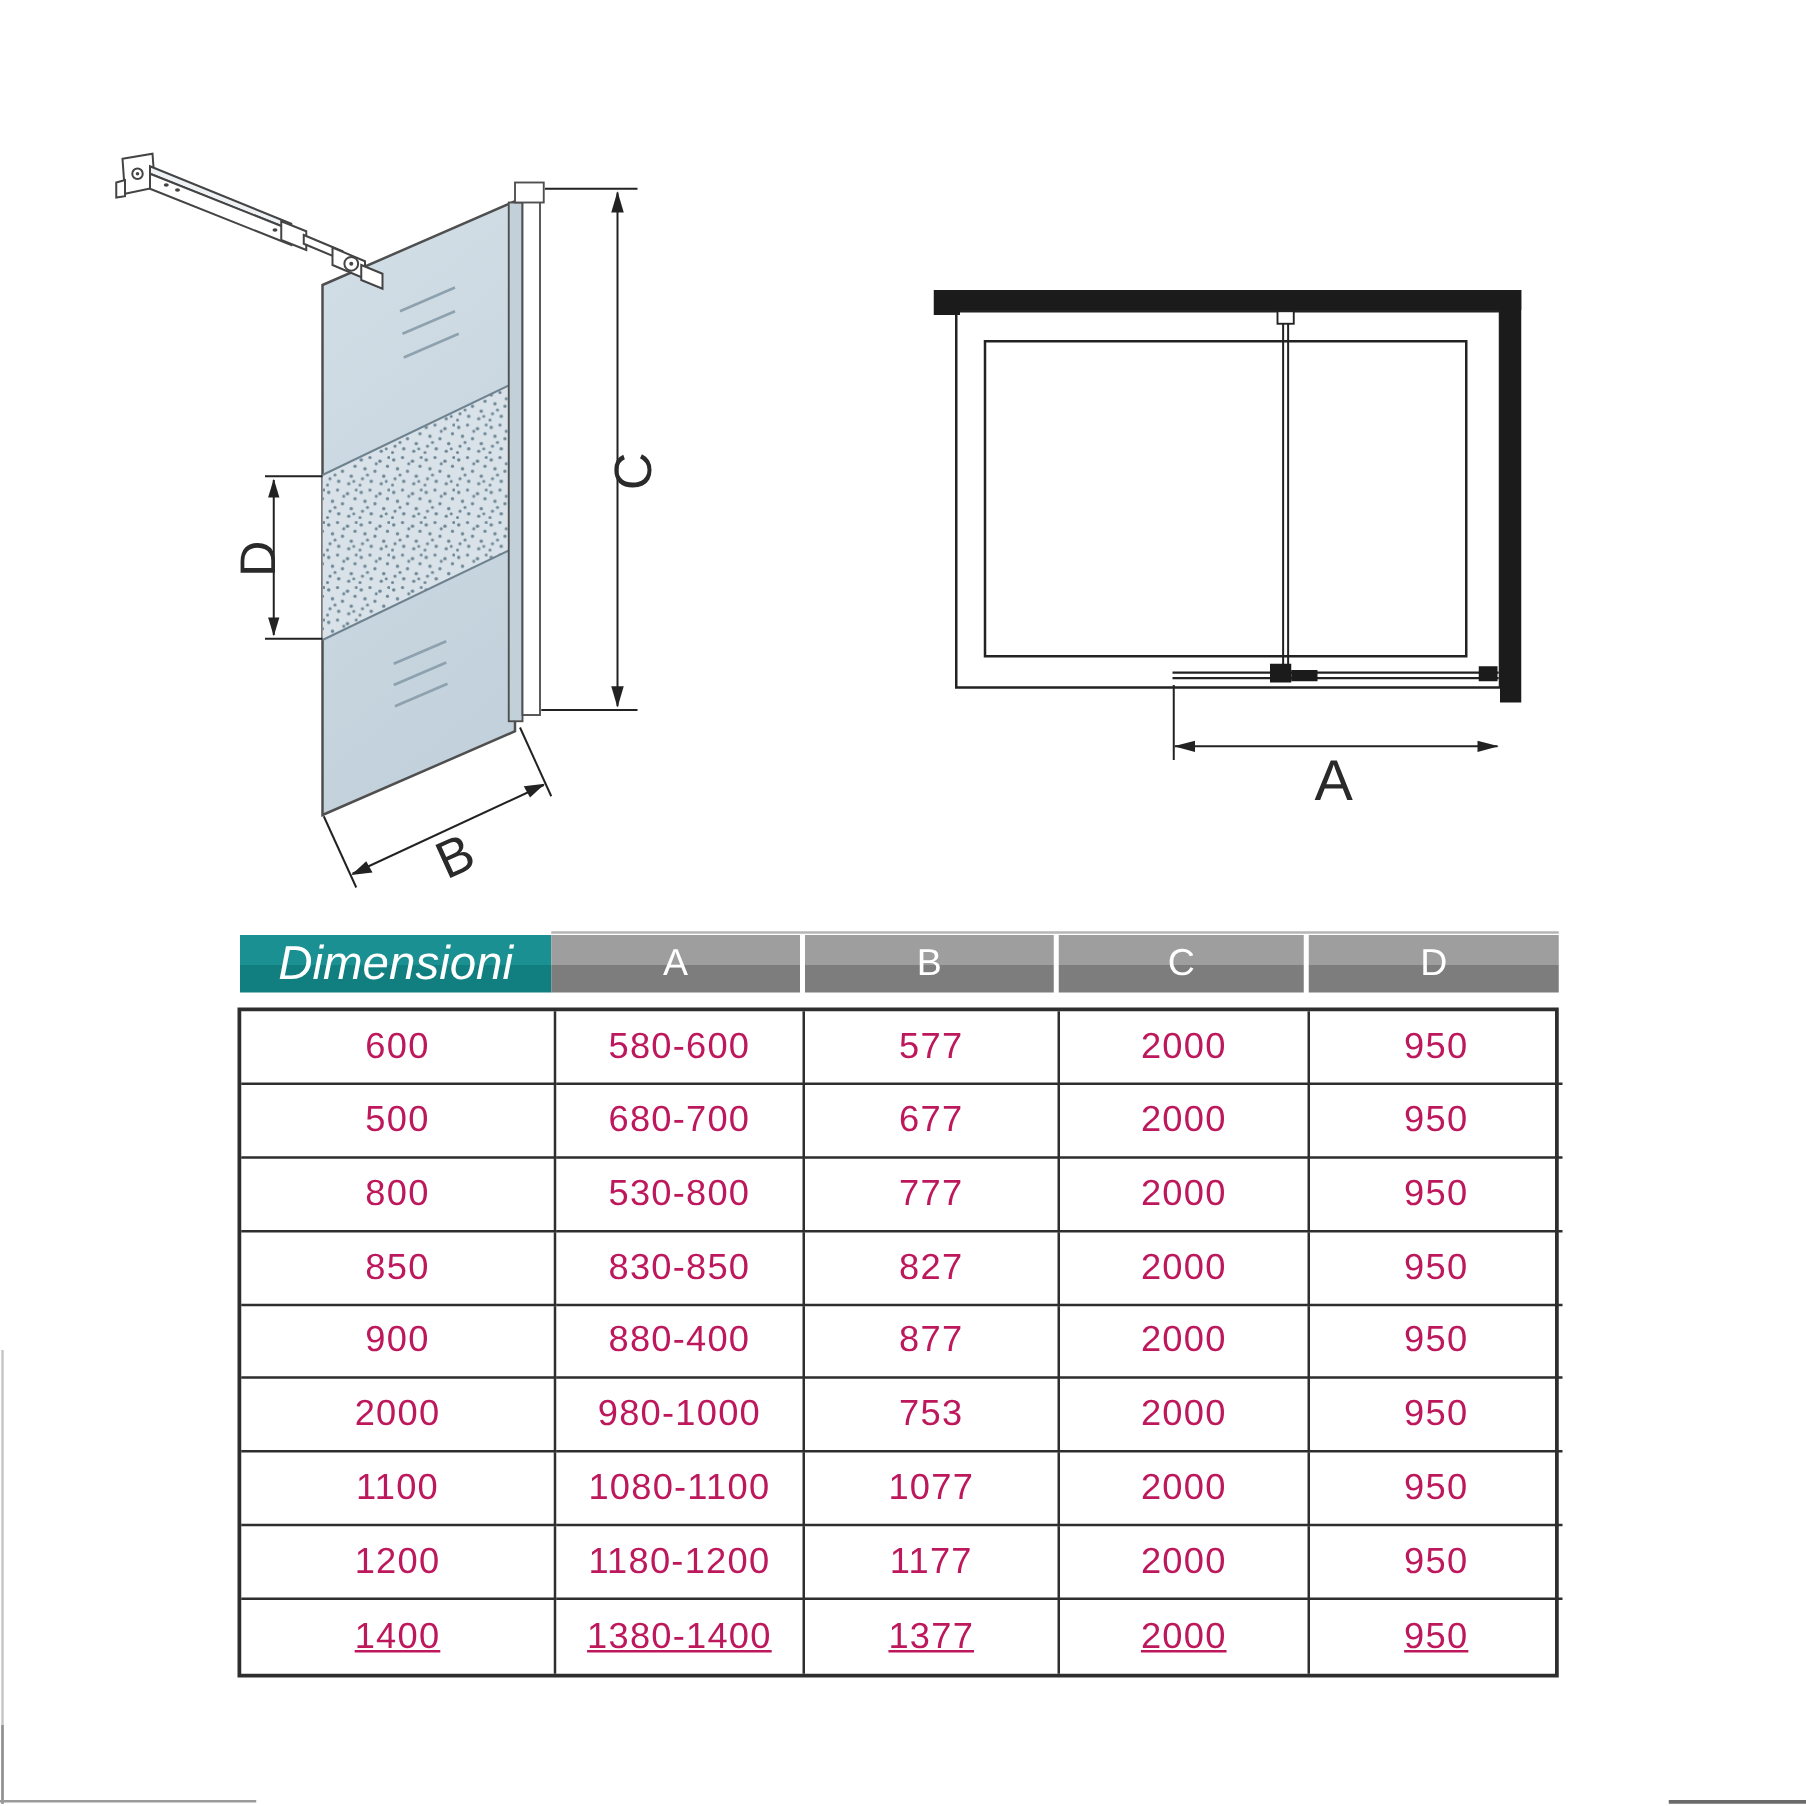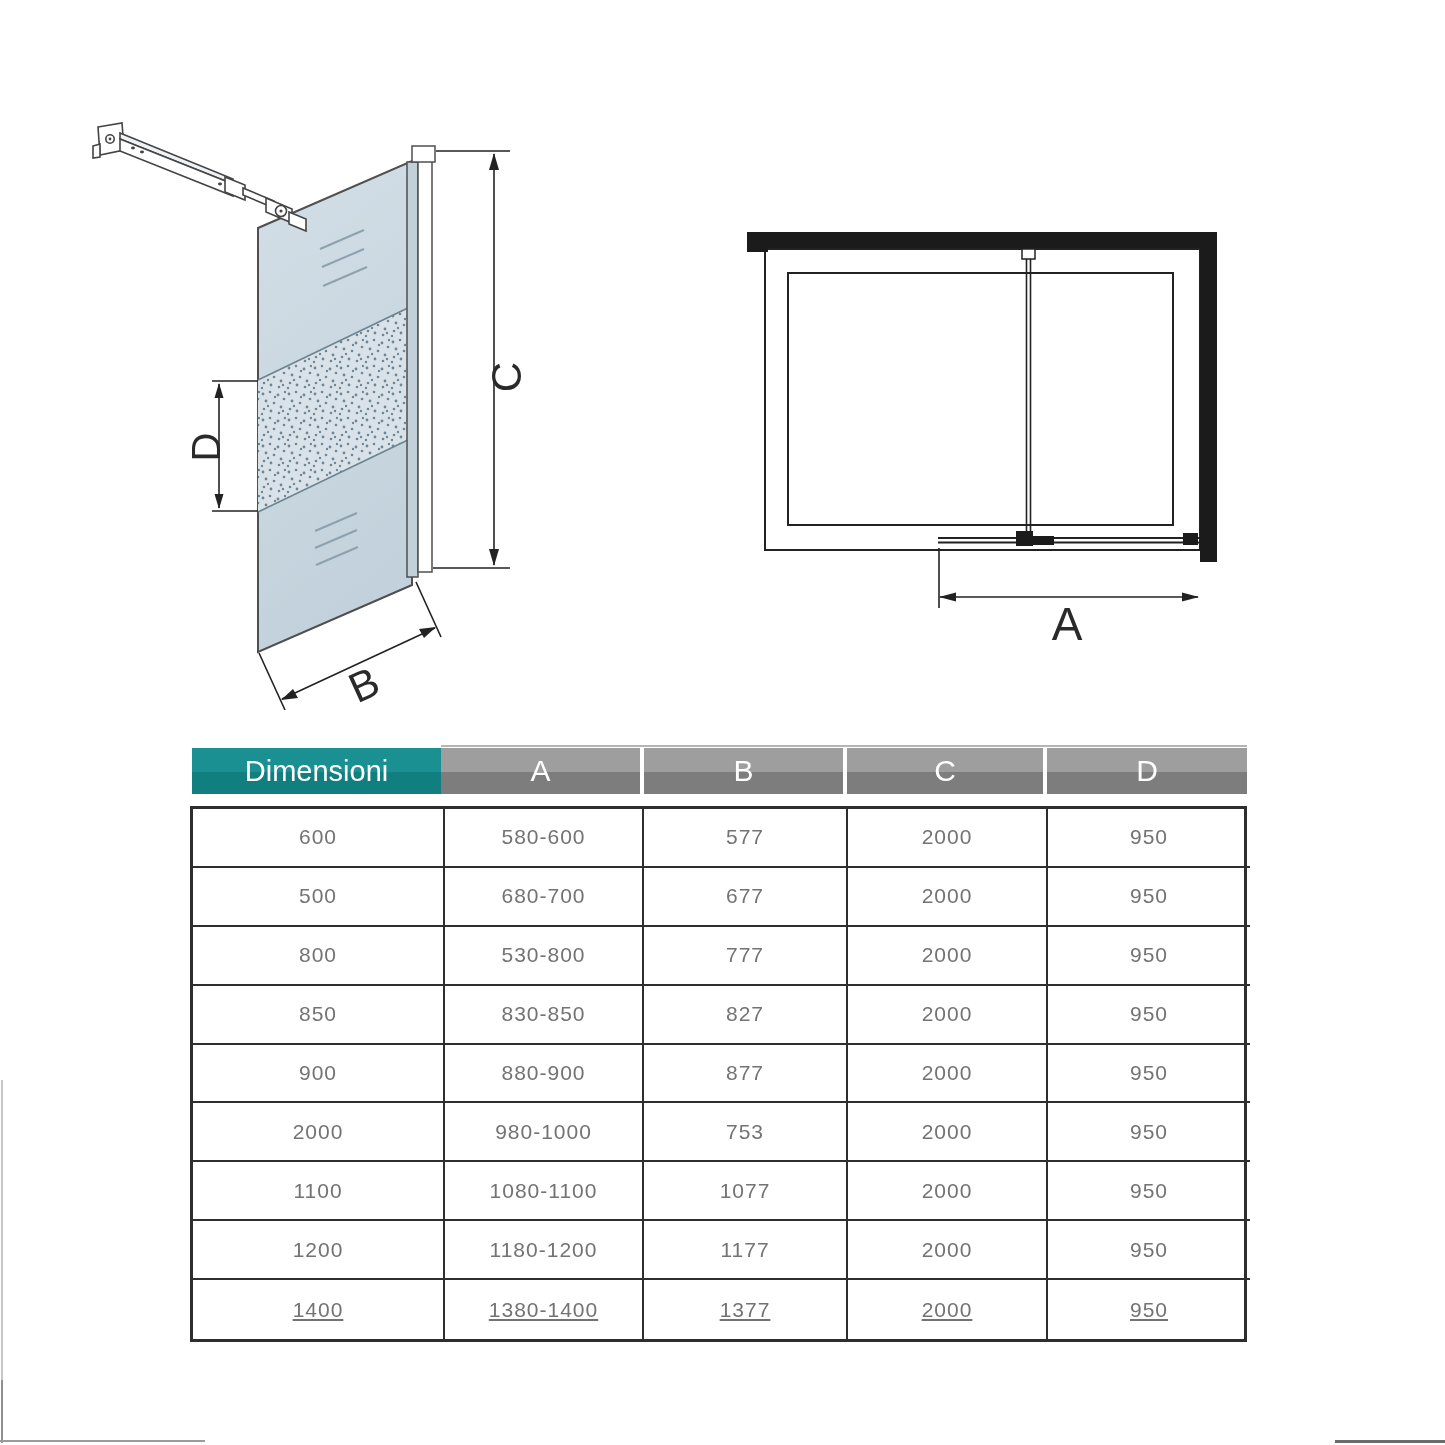--- a/index.html
+++ b/index.html
@@ -5,34 +5,34 @@
   html,body{margin:0;padding:0;background:#fff;}
   #page{position:relative;width:1445px;height:1445px;background:#fff;overflow:hidden;
         font-family:"Liberation Sans",sans-serif;}
   #drawing{position:absolute;left:0;top:0;}
   svg text{font-family:"Liberation Sans",sans-serif;fill:#2a2a2a;}
 
   
   .hdr-line{position:absolute;left:441px;top:745px;width:806px;height:2px;background:#b5b5b5;}
   .t-title{position:absolute;left:192px;top:748px;width:249px;height:46px;
            background:linear-gradient(#1b9092 0 52%,#117e80 52% 100%);
-           color:#fff;font-size:29px;display:flex;align-items:center;justify-content:center;}
+           color:#fff;font-size:38px;display:flex;align-items:center;justify-content:center;font-style:italic;}
   .hdr{position:absolute;top:748px;height:46px;color:#fff;font-size:30px;
        background:linear-gradient(#9e9e9e 0 52%,#7d7d7d 52% 100%);
        display:flex;align-items:center;justify-content:center;}
   .hdr.a{left:441px;width:199px;}
   .hdr.b{left:644px;width:199px;}
   .hdr.c{left:847px;width:196px;}
   .hdr.d{left:1047px;width:200px;}
   .tbody{position:absolute;left:190px;top:806px;width:1057px;height:536px;
          display:grid;grid-template-columns:252px 199px 204px 200px 202px;
          grid-auto-rows:1fr;border:3px solid #2e2e2e;box-sizing:border-box;background:#fff;}
   .cell{border-right:2px solid #2e2e2e;border-bottom:2px solid #2e2e2e;
         display:flex;align-items:center;justify-content:center;
-        font-size:21px;color:#737373;letter-spacing:1px;}
+        font-size:29px;color:#be185d;letter-spacing:1px;}
   .cell.lc{border-right:none;}
   .cell.lr{border-bottom:none;text-decoration:underline;}
 
   
   .edge-v{position:absolute;left:1px;top:1080px;width:2px;height:363px;background:#c6c6c6;}
   .edge-v2{position:absolute;left:1px;top:1380px;width:2px;height:63px;background:#8f8f8f;}
   .edge-h1{position:absolute;left:0;top:1440px;width:205px;height:2px;background:#9b9b9b;}
   .edge-h2{position:absolute;left:1335px;top:1440px;width:110px;height:3px;background:#6b6b6b;}
 </style>
 </head>
@@ -203,21 +203,21 @@
     <div class="cell">2000</div>
     <div class="cell lc">950</div>
 
     <div class="cell">850</div>
     <div class="cell">830-850</div>
     <div class="cell">827</div>
     <div class="cell">2000</div>
     <div class="cell lc">950</div>
 
     <div class="cell">900</div>
-    <div class="cell">880-900</div>
+    <div class="cell">880-400</div>
     <div class="cell">877</div>
     <div class="cell">2000</div>
     <div class="cell lc">950</div>
 
     <div class="cell">2000</div>
     <div class="cell">980-1000</div>
     <div class="cell">753</div>
     <div class="cell">2000</div>
     <div class="cell lc">950</div>
 

